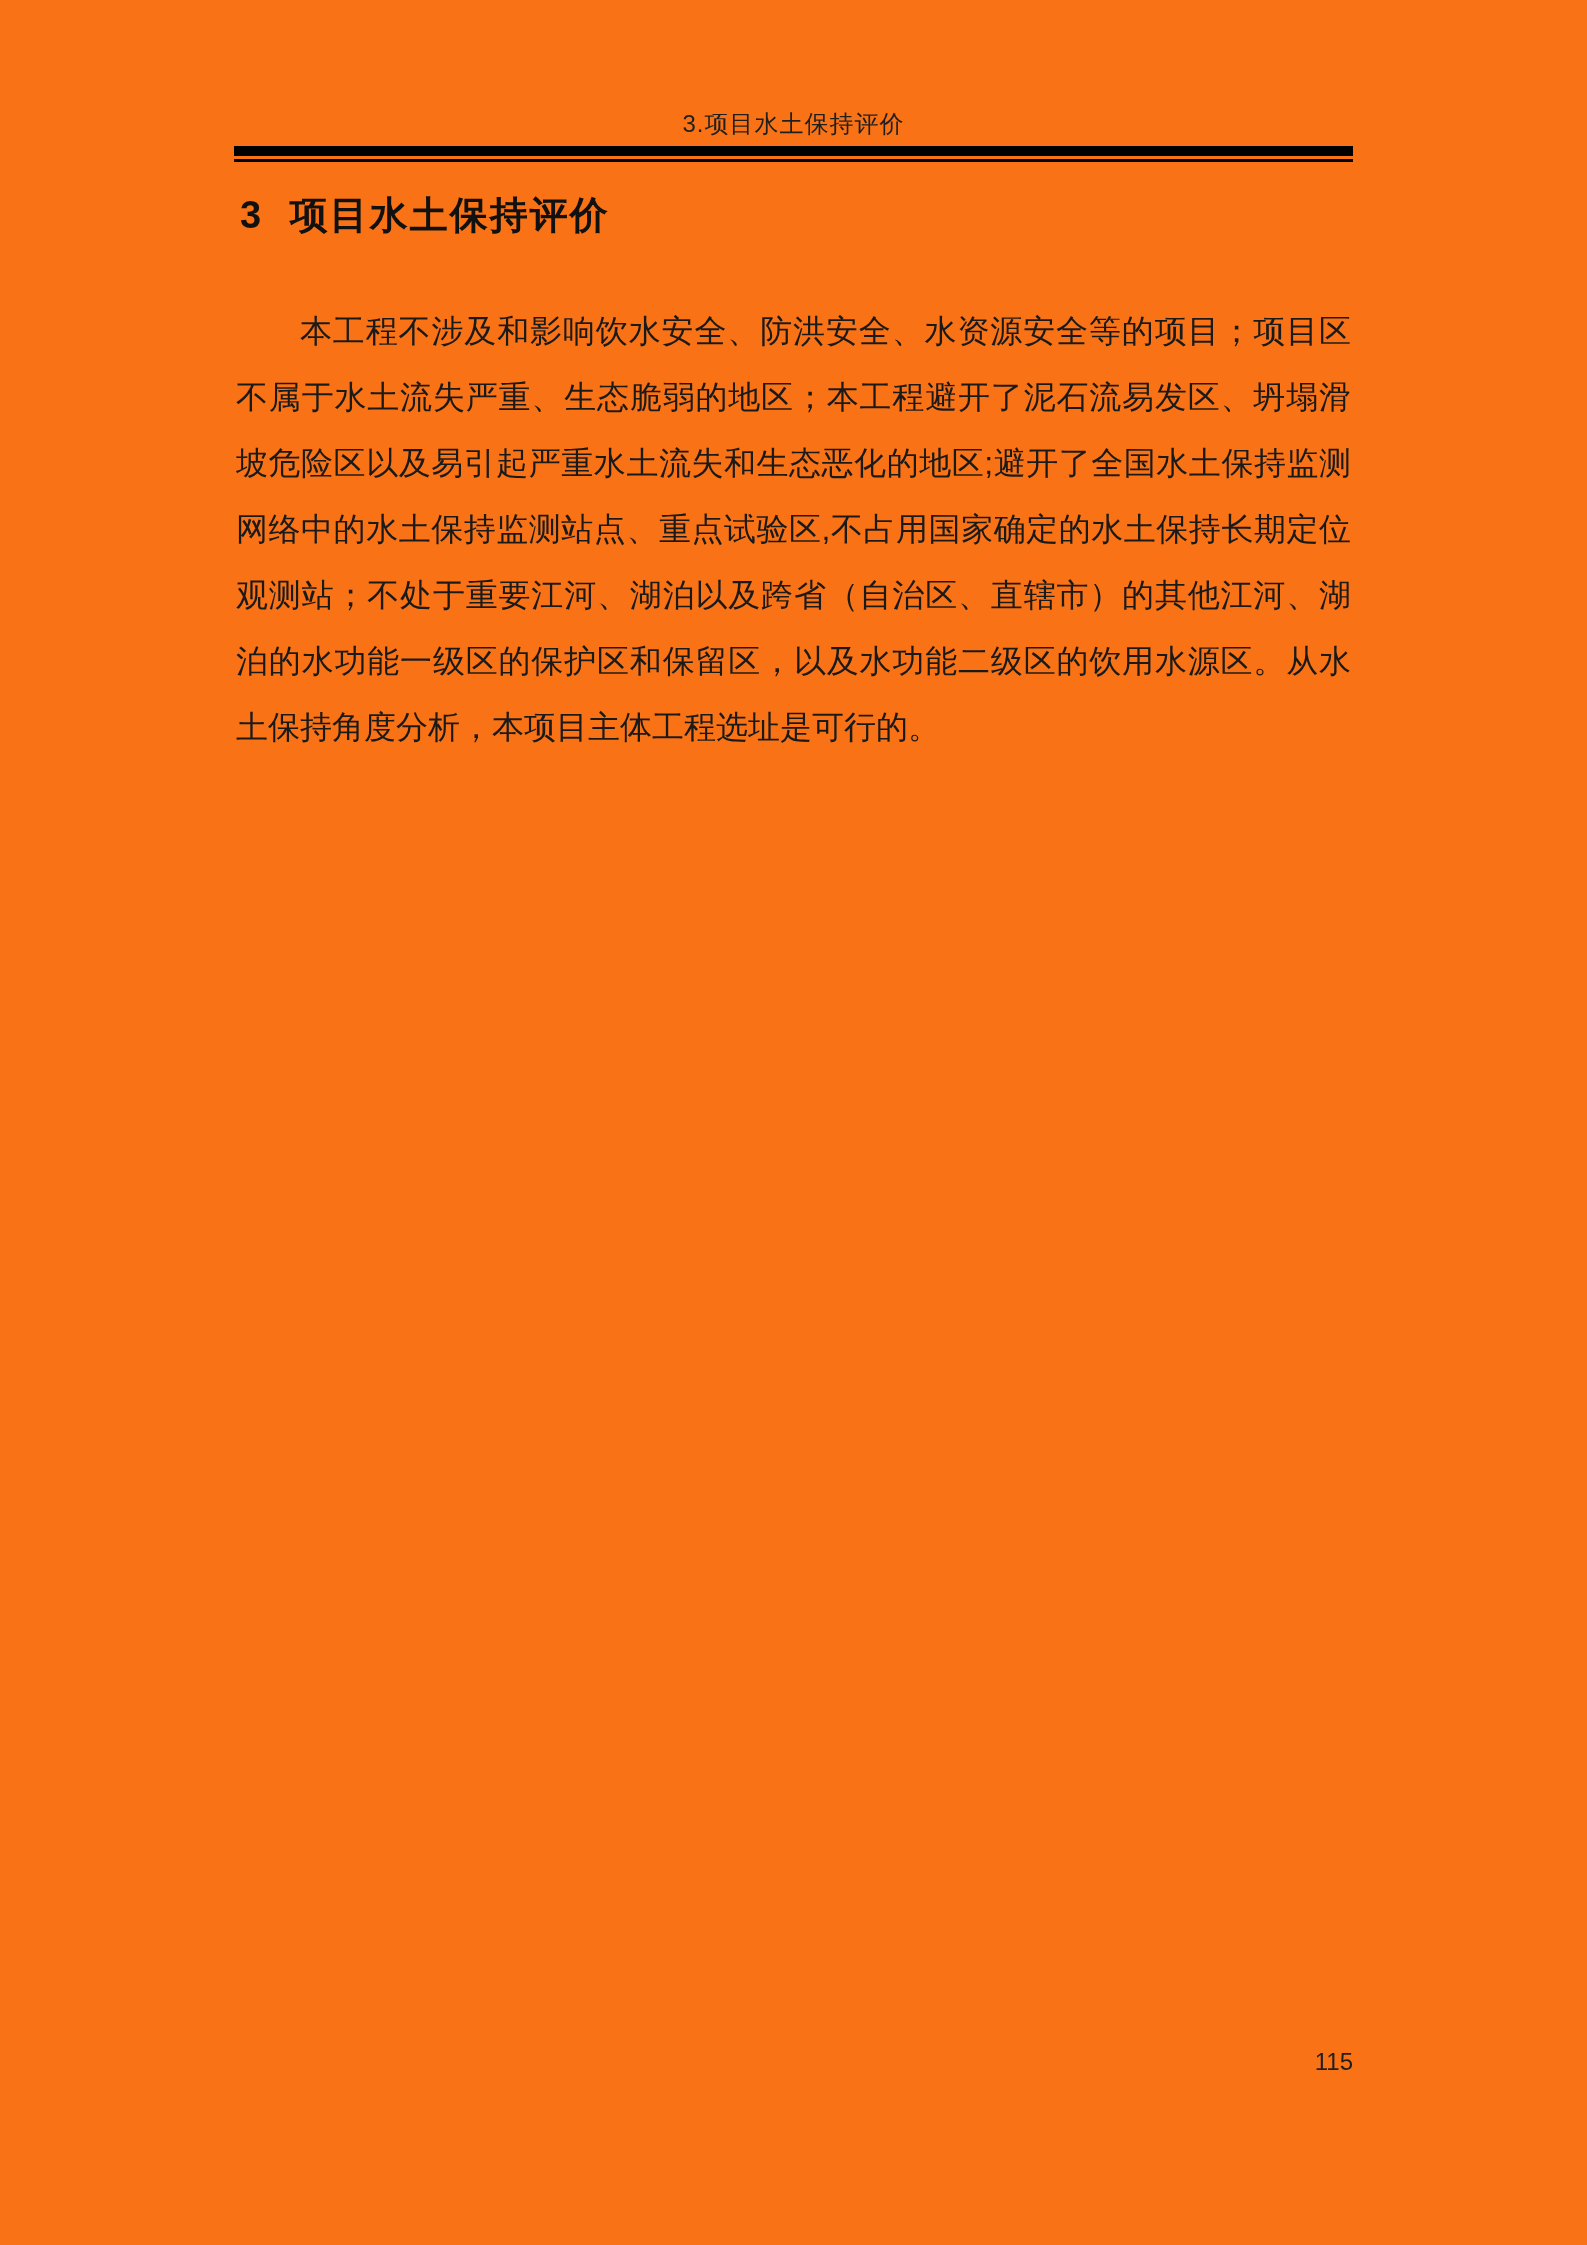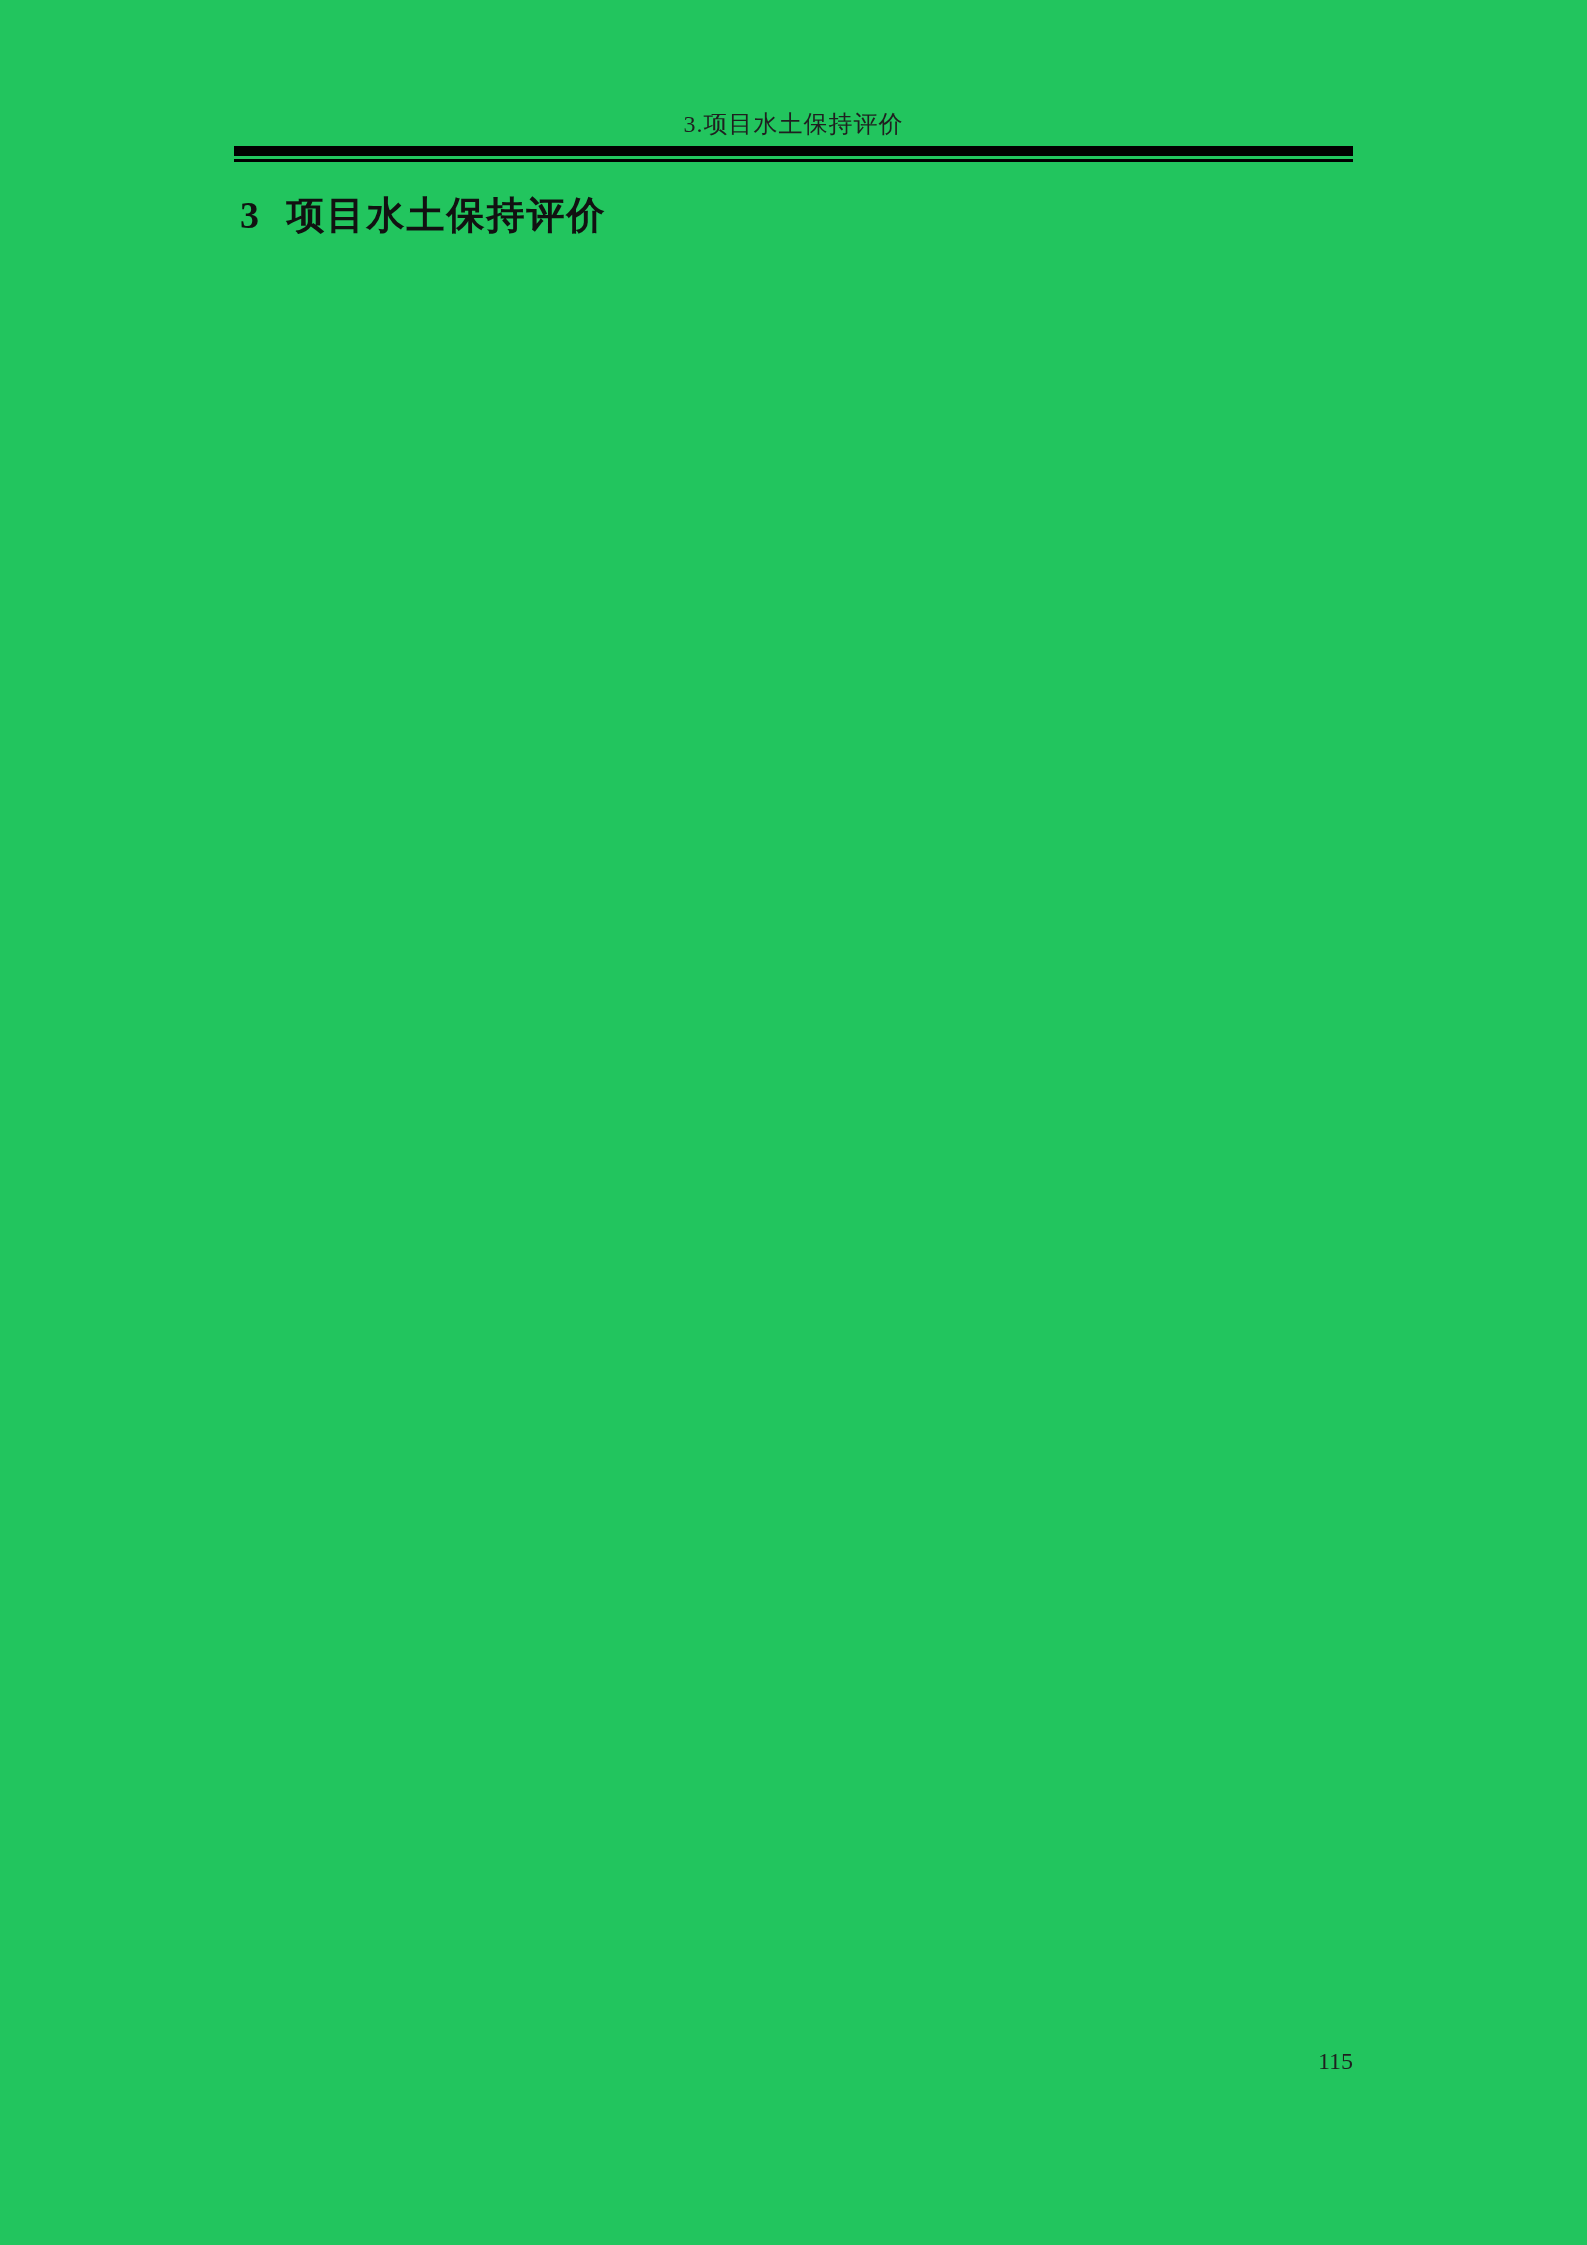--- a/index.html
+++ b/index.html
@@ -4,22 +4,22 @@
 <style>
   html, body {
     margin: 0;
     padding: 0;
     background: #ffffff;
   }
   .page {
     position: relative;
     width: 1587px;
     height: 2245px;
-    background: #22c55e;
-    font-family: Liberation Serif, serif;
+    background: #f97316;
+    font-family: Liberation Sans, sans-serif;
     color: #1a1a1a;
     overflow: hidden;
   }
   .running-header {
     position: absolute;
     top: 108px;
     left: 234px;
     width: 1119px;
     text-align: center;
     font-size: 24px;
@@ -100,17 +100,18 @@
   <div class="running-header">3.项目水土保持评价</div>
 
   <div class="rule-thick"></div>
 
   <div class="rule-thin"></div>
 
   <h1 class="chapter-heading">3 项目水土保持评价</h1>
 
 
   <div class="body-text">
+    <p>本工程不涉及和影响饮水安全、防洪安全、水资源安全等的项目；项目区不属于水土流失严重、生态脆弱的地区；本工程避开了泥石流易发区、坍塌滑坡危险区以及易引起严重水土流失和生态恶化的地区;避开了全国水土保持监测网络中的水土保持监测站点、重点试验区,不占用国家确定的水土保持长期定位观测站；不处于重要江河、湖泊以及跨省（自治区、直辖市）的其他江河、湖泊的水功能一级区的保护区和保留区，以及水功能二级区的饮用水源区。从水土保持角度分析，本项目主体工程选址是可行的。</p>
   </div>
 
   <div class="page-number">115</div>
 
 </div>
 
 </body></html>

